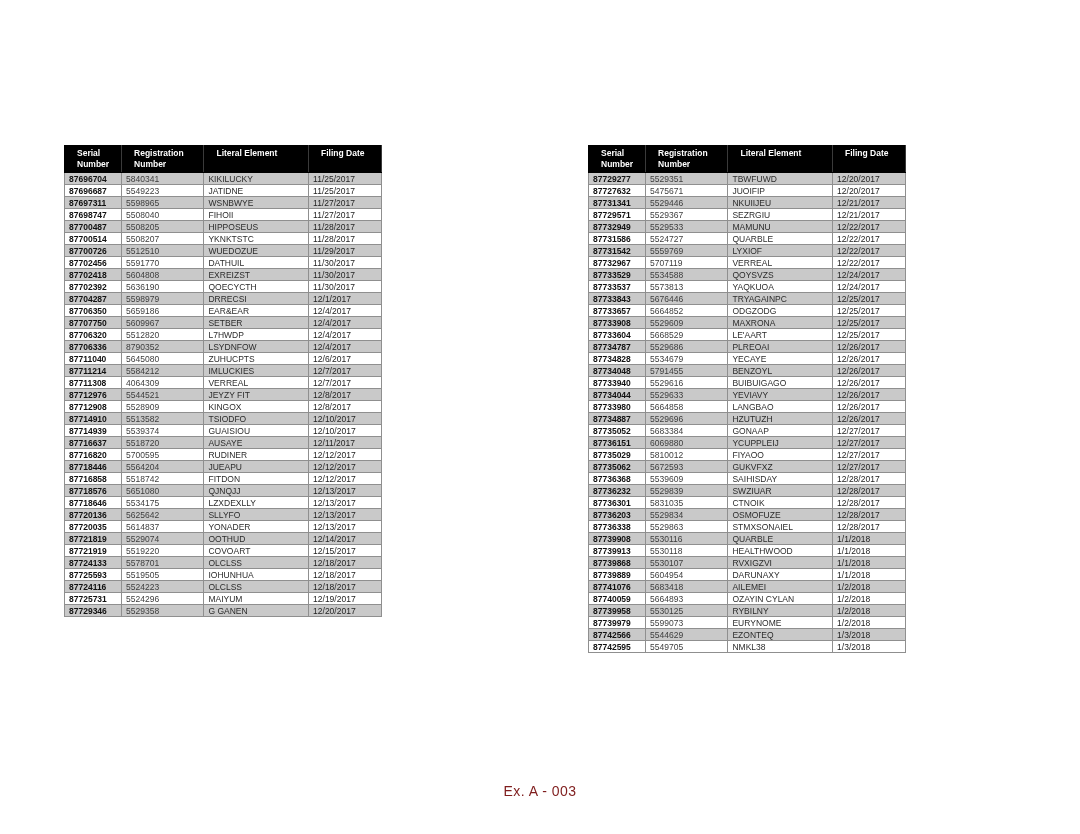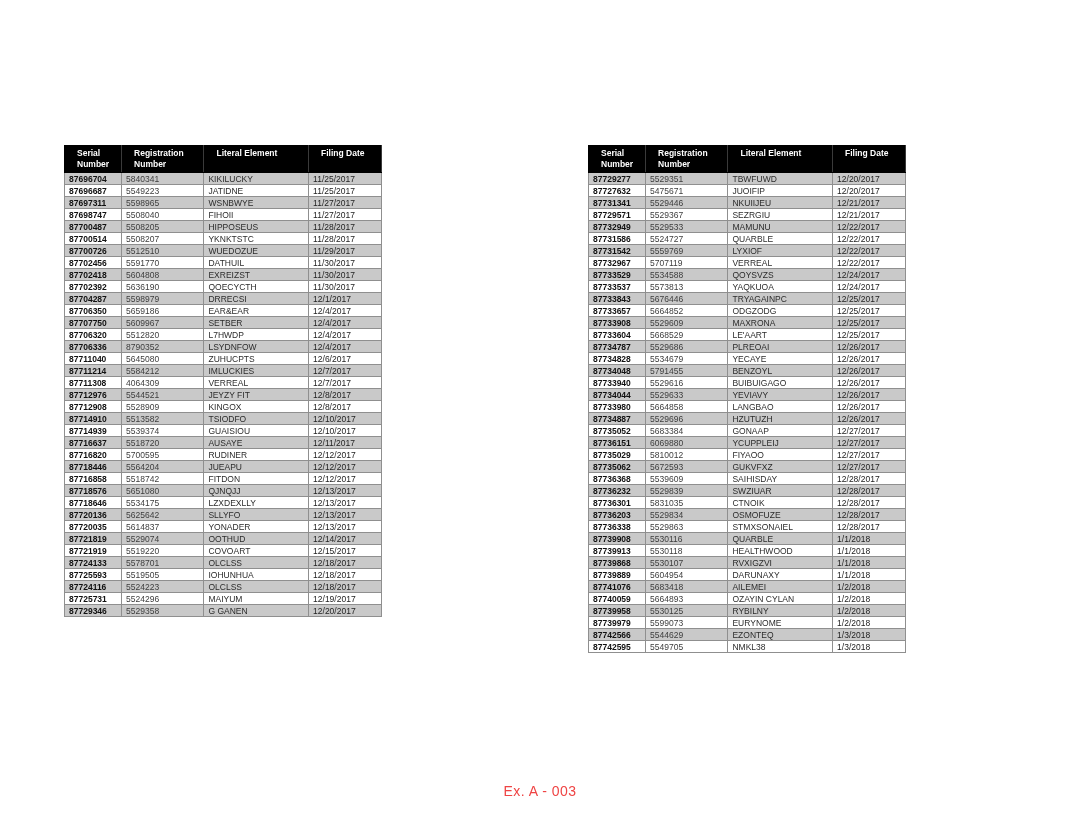--- a/index.html
+++ b/index.html
@@ -33,21 +33,21 @@
   .tm-table td:nth-child(1){font-weight:bold;color:#111111;}
   .tm-table td:nth-child(2){color:#3d3d3d;}
   .tm-table td:nth-child(3){color:#2b2b2b;}
   .tm-table td:nth-child(4){color:#222222;}
   .tm-table col.c1{width:18%;}
   .tm-table col.c2{width:26%;}
   .tm-table col.c3{width:33%;}
   .tm-table col.c4{width:23%;}
   .page-footer{
     position:absolute;left:0;top:783px;width:100%;
-    text-align:center;font-size:14px;color:#ef4444;
+    text-align:center;font-size:14px;color:#7f1d1d;
     letter-spacing:0.5px;
   }
 </style>
 </head>
 <body>
 
 <table class="tm-table left">
   <colgroup>
       <col class="c1">
       <col class="c2">

